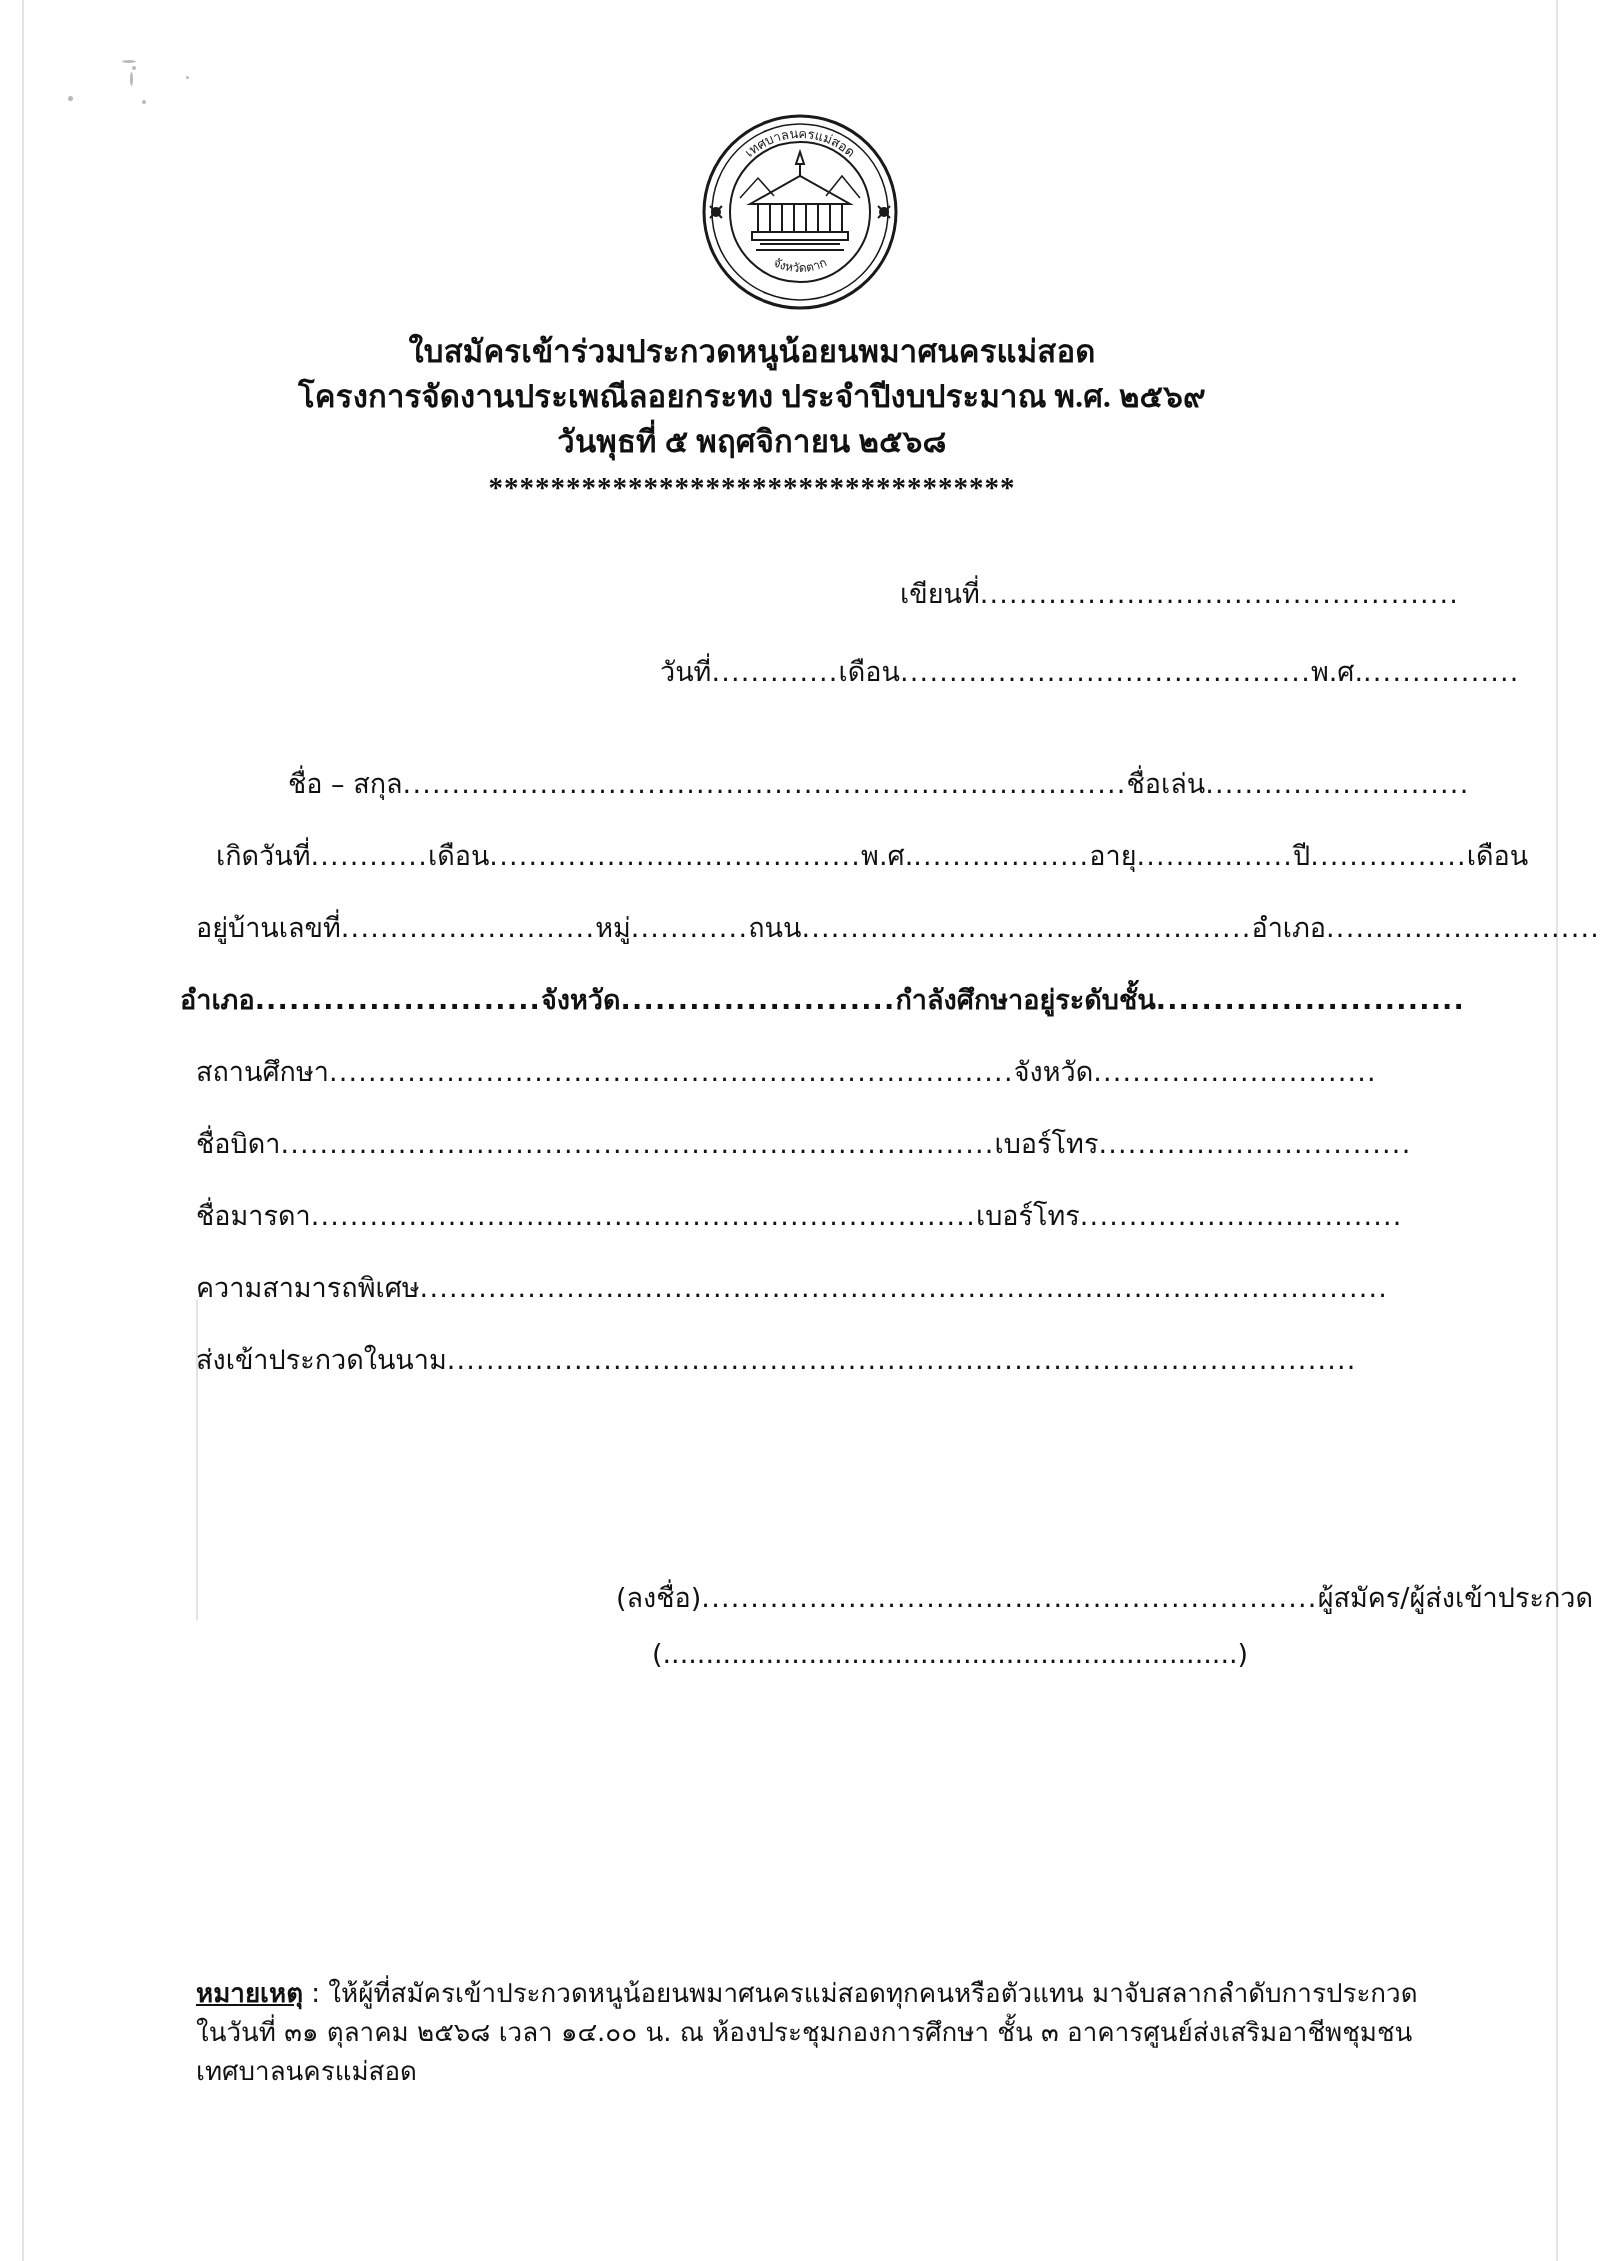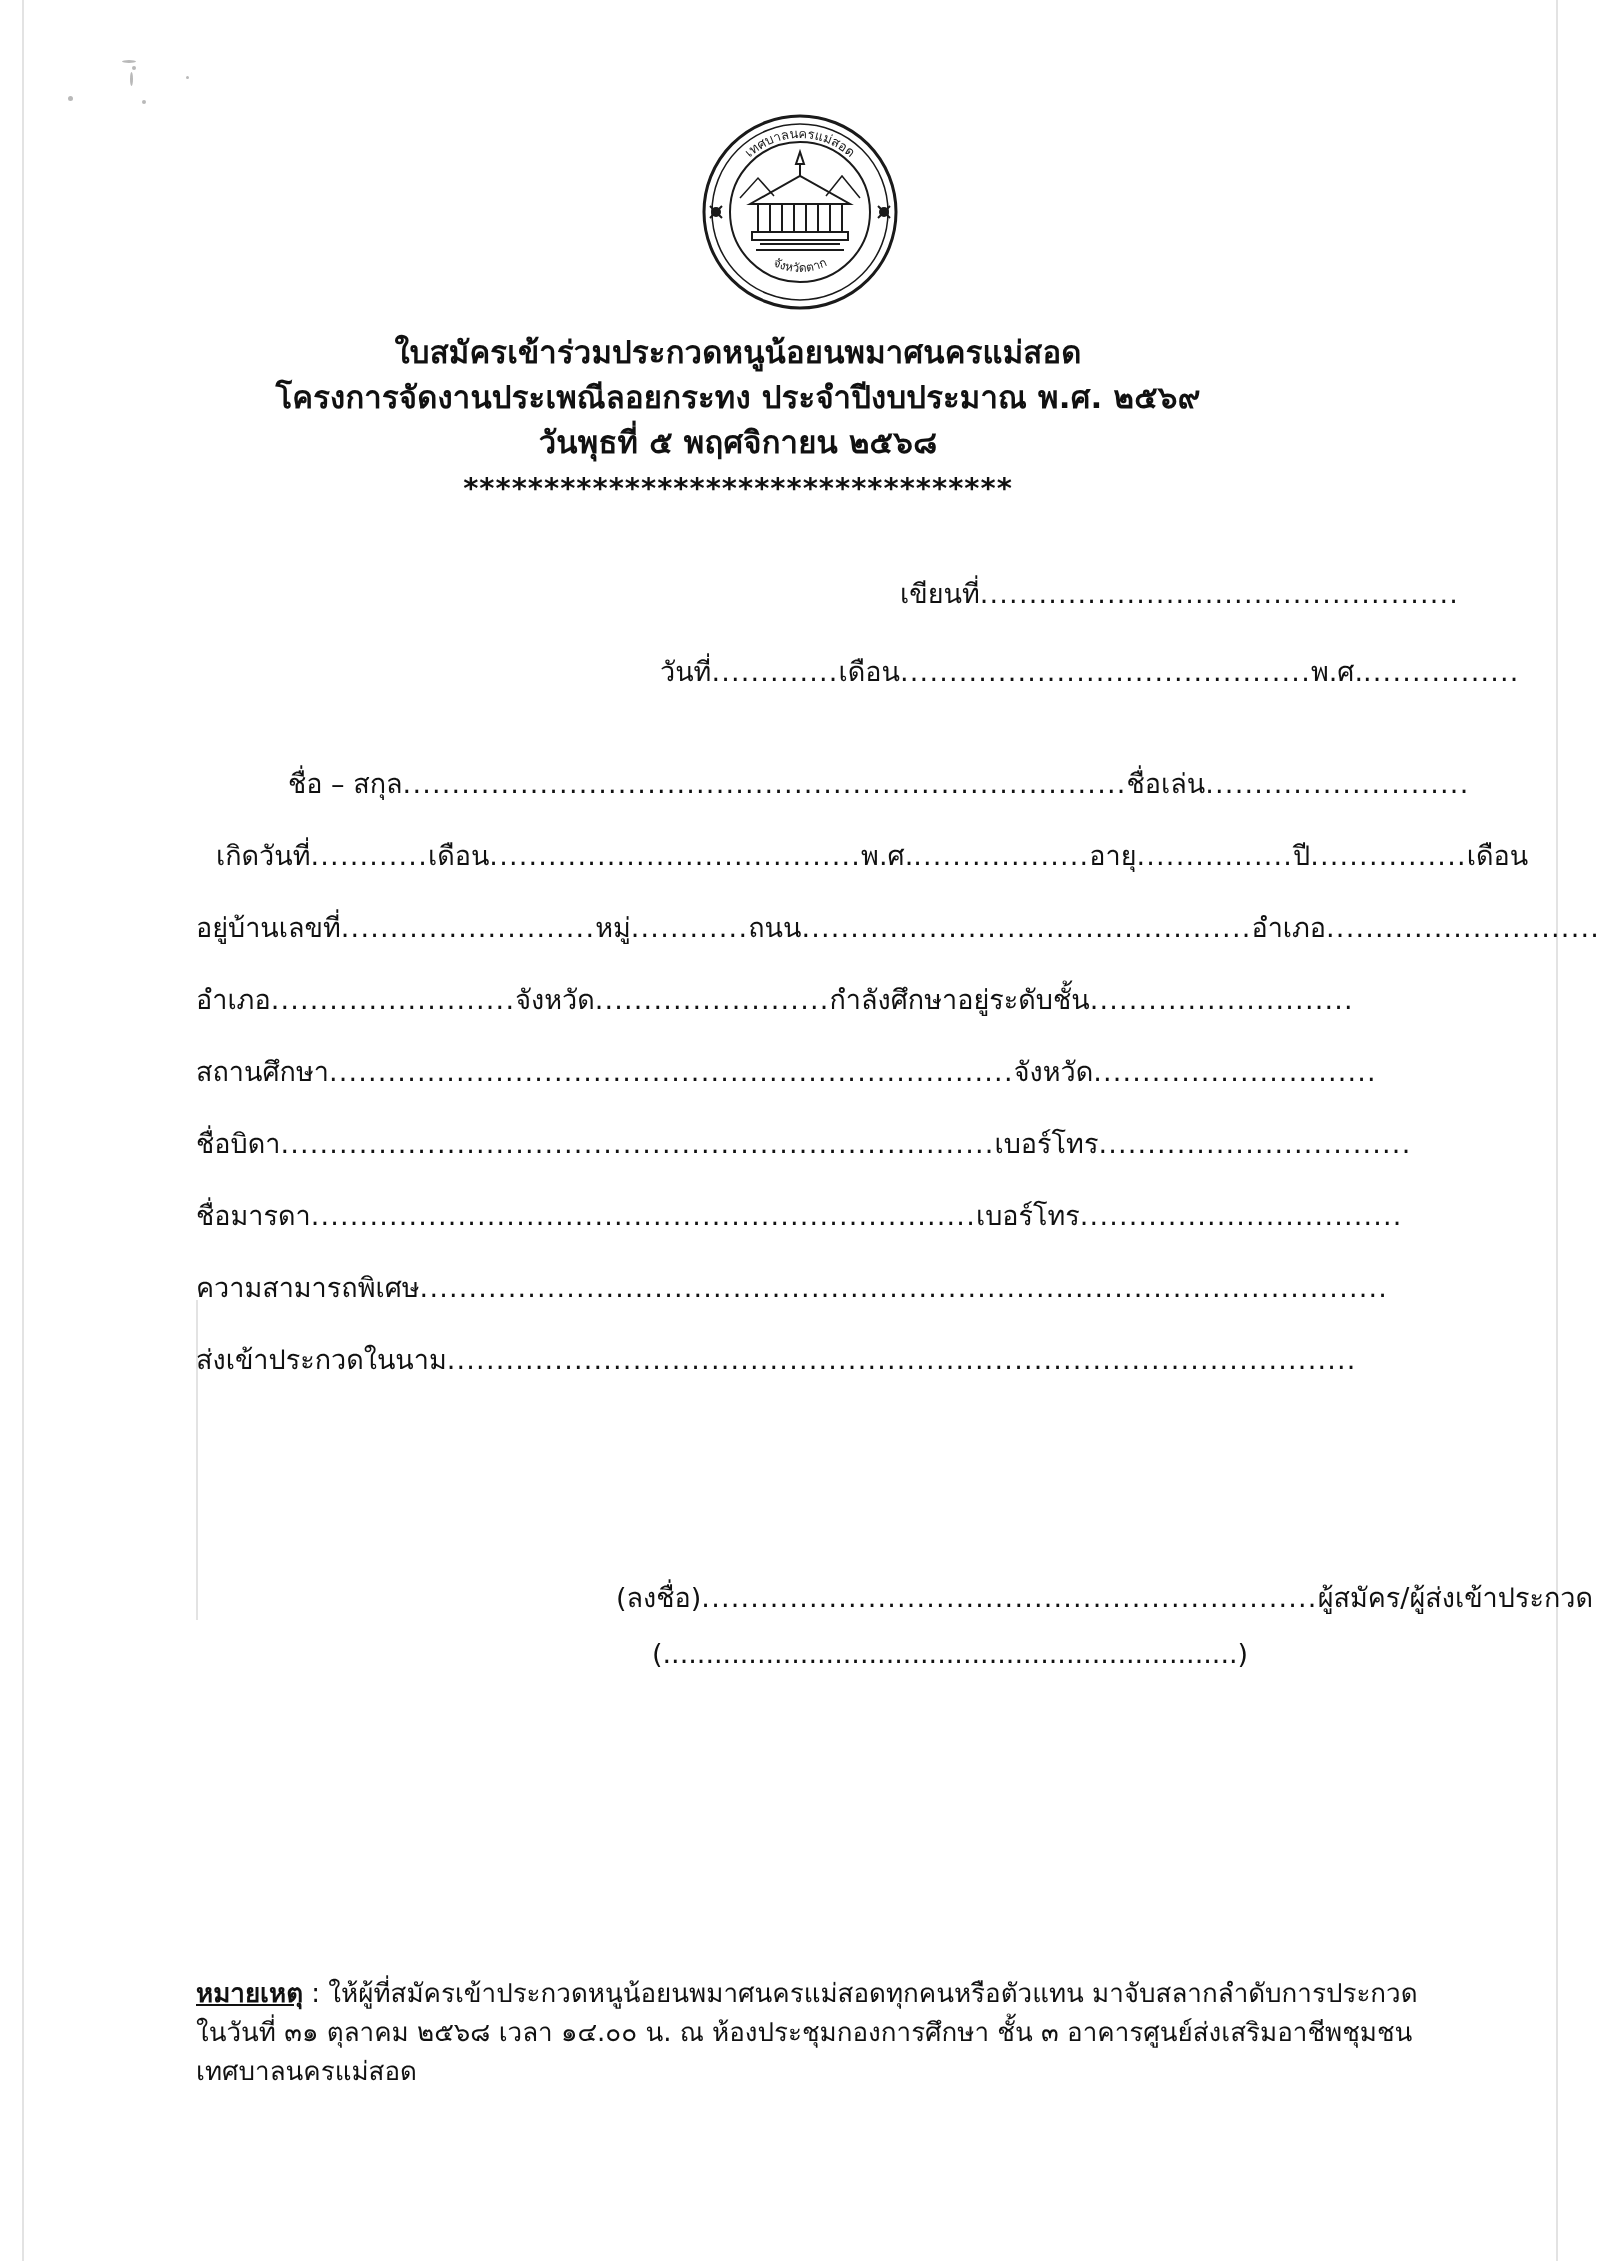--- a/index.html
+++ b/index.html
@@ -40,24 +40,25 @@
     left: 700px;
     top: 112px;
     width: 200px;
     height: 200px;
   }
   .logo-wrap svg { display: block; }
 
   
   .title-block {
     position: absolute;
-    left: 0;
+    left: 14px;
     top: 330px;
     width: 1476px;
     text-align: center;
+    font-family: Liberation Serif, serif;
   }
   .title-line {
     font-size: 31px;
     font-weight: bold;
     line-height: 1.45;
     letter-spacing: 0.2px;
   }
   .stars {
     font-size: 29px;
     font-weight: bold;
@@ -181,21 +182,21 @@
   </div>
 
   <div class="row" style="left:196px; top:840px;margin-left:20px;">
     <span class="lbl">เกิดวันที่</span><span class="dots">............</span><span class="lbl">เดือน</span><span class="dots">......................................</span><span class="lbl">พ.ศ.</span><span class="dots">..................</span><span class="lbl">อายุ</span><span class="dots">................</span><span class="lbl">ปี</span><span class="dots">................</span><span class="lbl">เดือน</span>
   </div>
 
   <div class="row" style="left:196px; top:912px;">
     <span class="lbl">อยู่บ้านเลขที่</span><span class="dots">..........................</span><span class="lbl">หมู่</span><span class="dots">............</span><span class="lbl">ถนน</span><span class="dots">..............................................</span><span class="lbl">อำเภอ</span><span class="dots">.............................</span>
   </div>
 
-  <div class="row" style="left:196px; top:984px;">
+  <div class="row" style="left:180px; top:984px;font-weight:bold;">
     <span class="lbl">อำเภอ</span><span class="dots">.........................</span><span class="lbl">จังหวัด</span><span class="dots">........................</span><span class="lbl">กำลังศึกษาอยู่ระดับชั้น</span><span class="dots">...........................</span>
   </div>
 
   <div class="row" style="left:196px; top:1056px;">
     <span class="lbl">สถานศึกษา</span><span class="dots">......................................................................</span><span class="lbl">จังหวัด</span><span class="dots">.............................</span>
   </div>
 
   <div class="row" style="left:196px; top:1128px;">
     <span class="lbl">ชื่อบิดา</span><span class="dots">.........................................................................</span><span class="lbl">เบอร์โทร</span><span class="dots">................................</span>
   </div>

